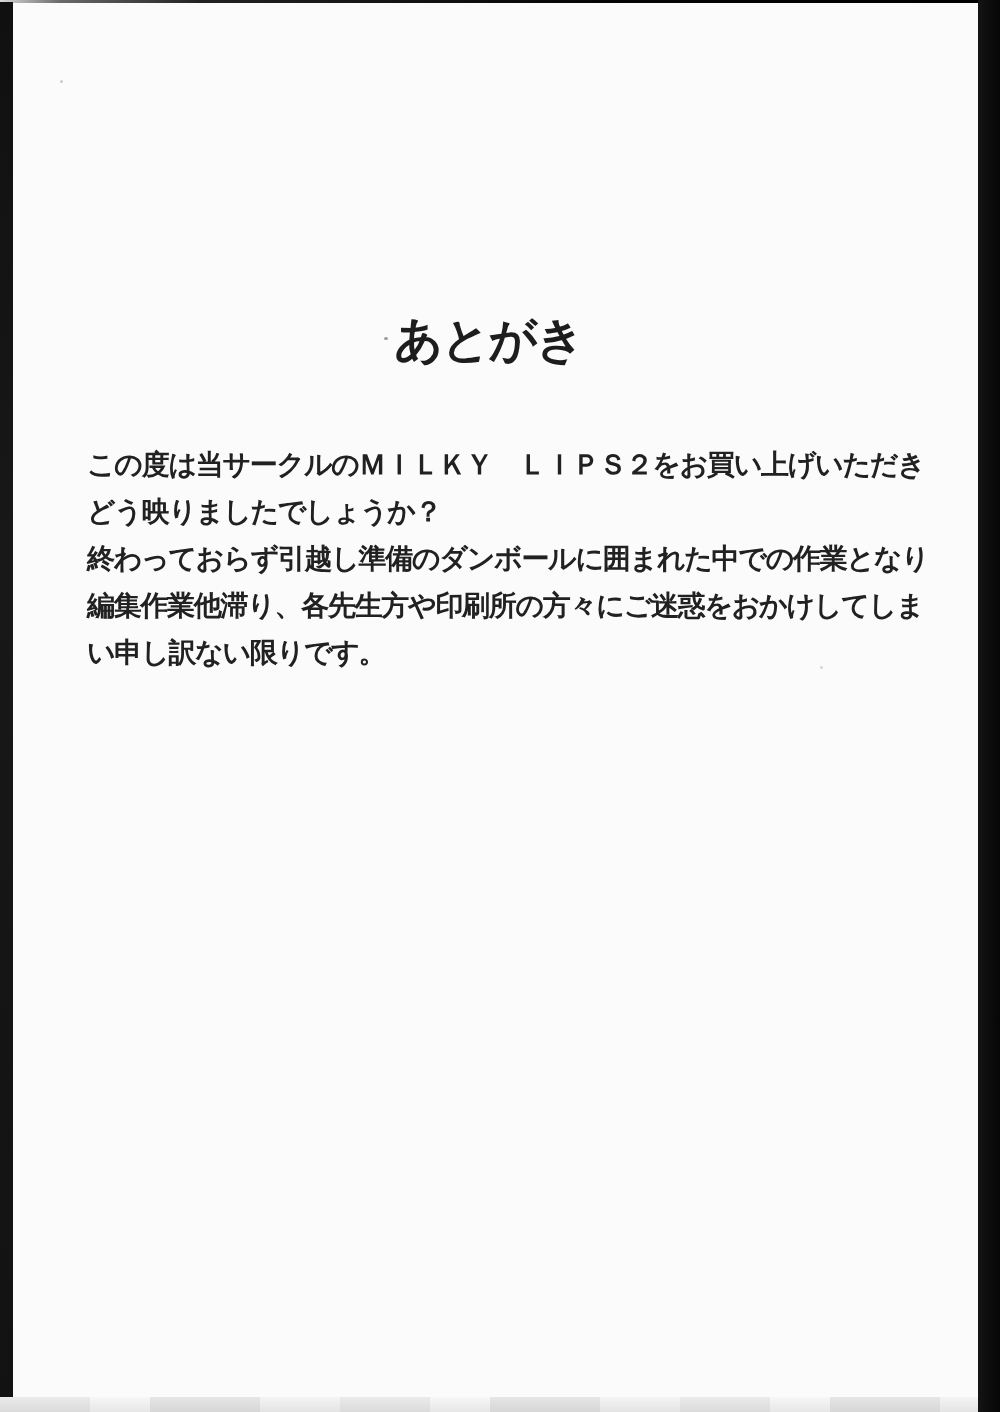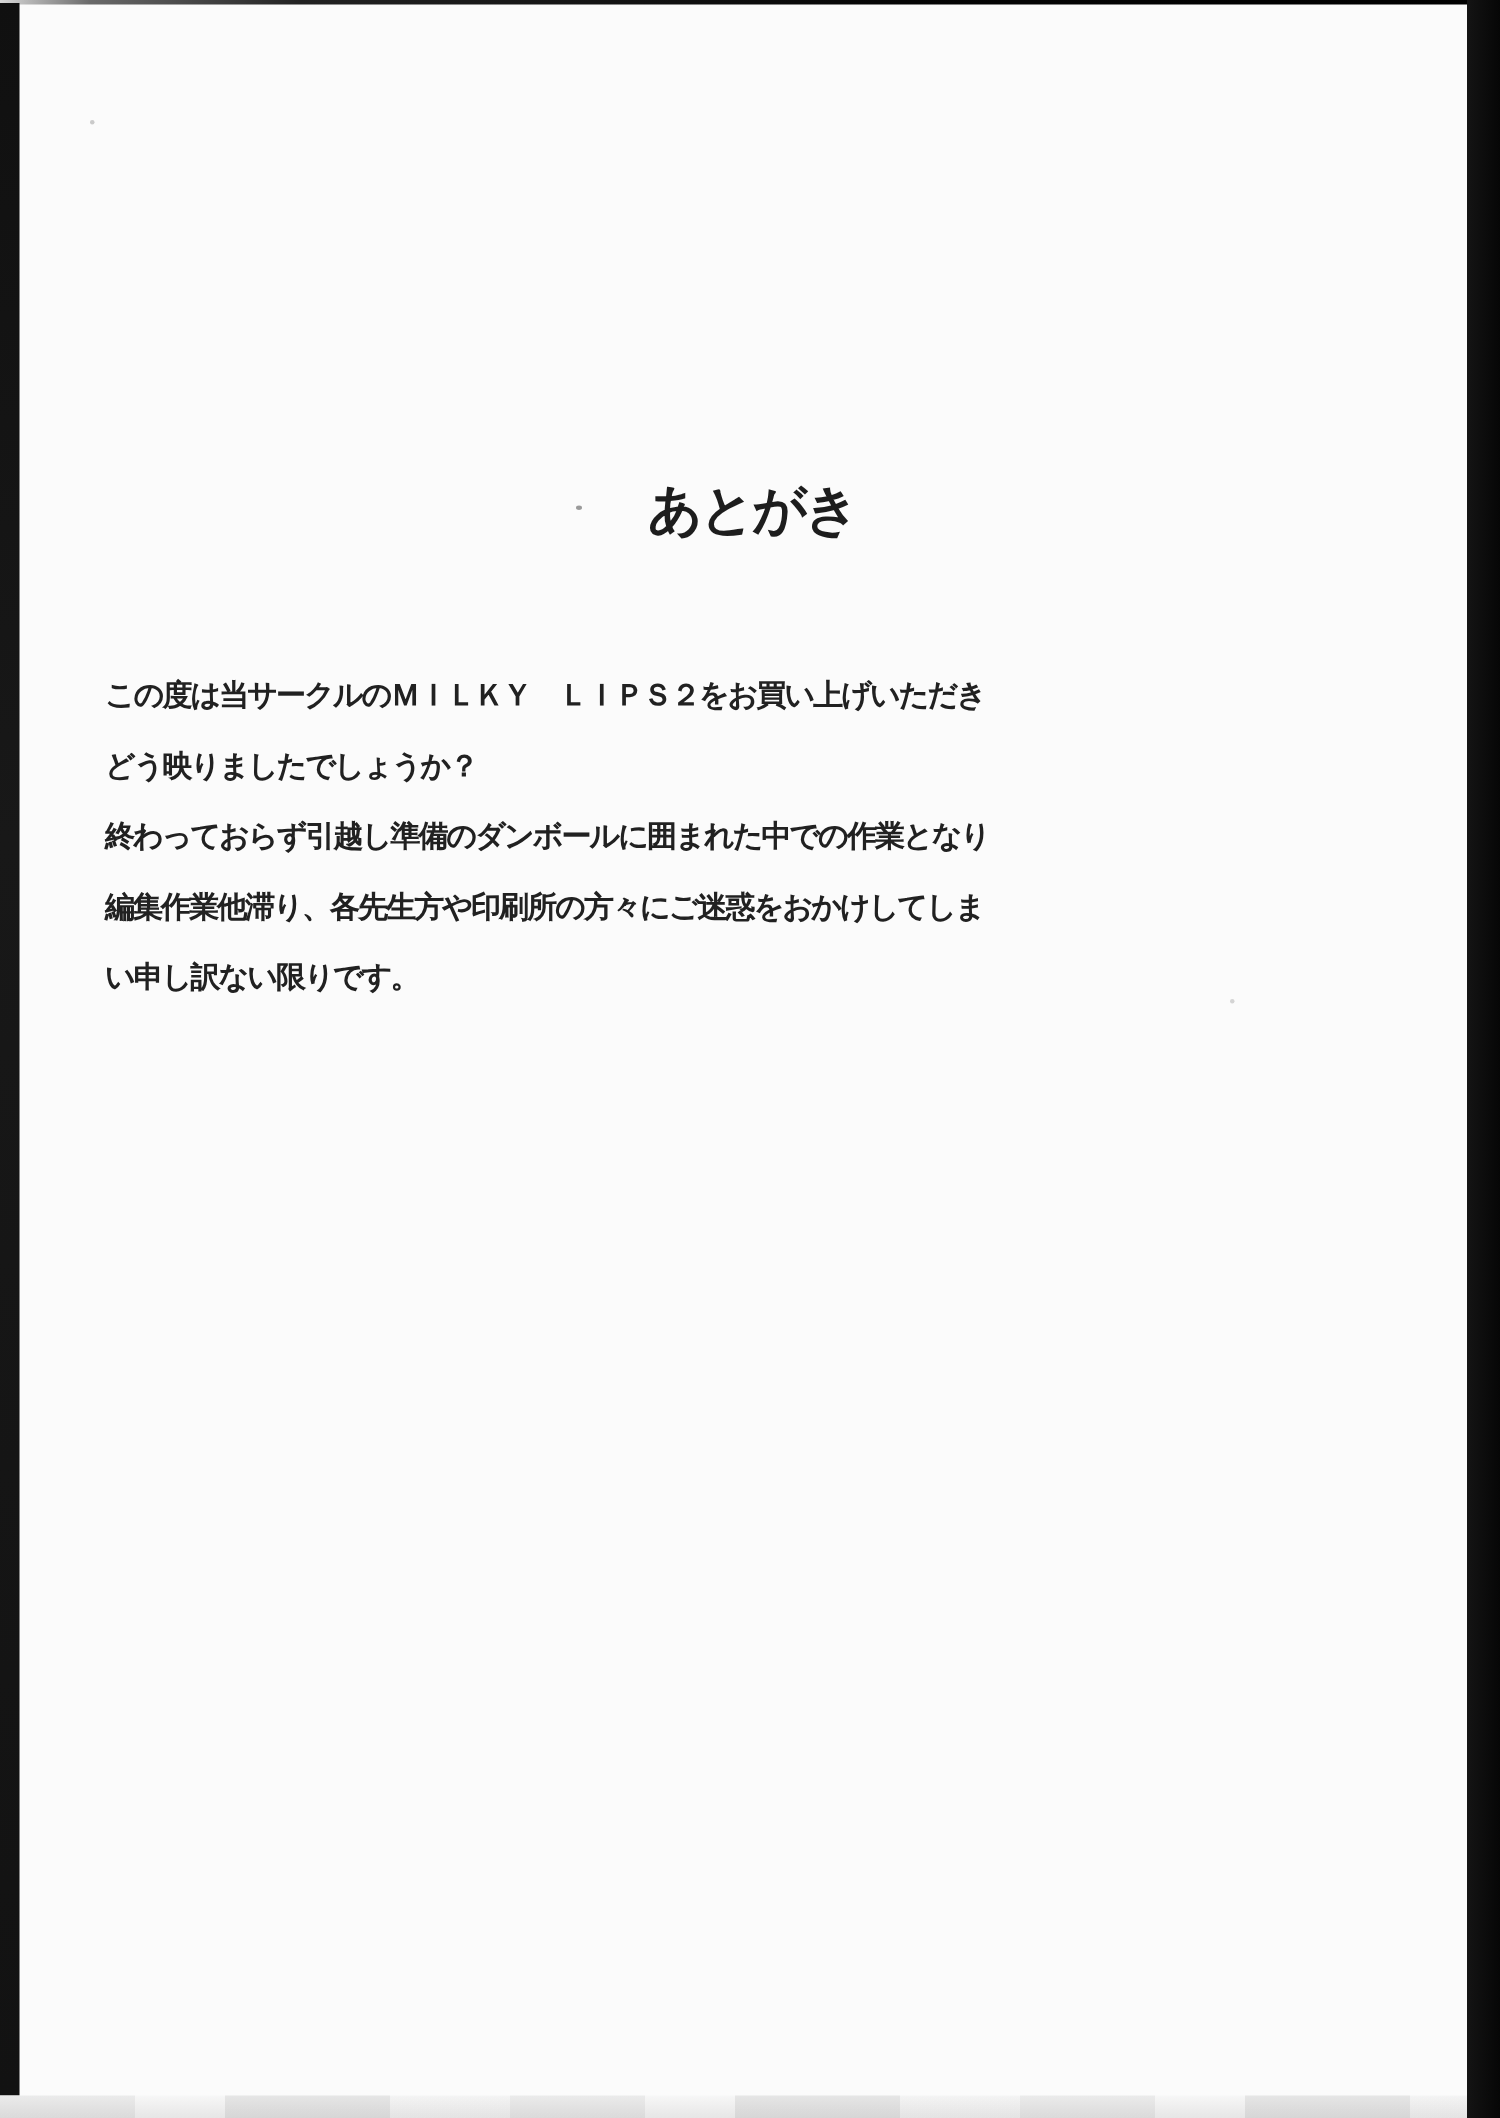--- a/index.html
+++ b/index.html
@@ -47,36 +47,36 @@
         rgba(0,0,0,0.05) 0 90px,
         rgba(0,0,0,0.00) 90px 150px,
         rgba(0,0,0,0.07) 150px 260px,
         rgba(0,0,0,0.01) 260px 340px),
       linear-gradient(to bottom, #f7f7f7, #e6e6e6);
   }
   
   .title {
     position: absolute;
     top: 312px;
-    left: 17px;
+    left: 4px;
     width: 969px;
     text-align: center;
-    font-size: 36px;
+    font-size: 48px;
     font-weight: bold;
     letter-spacing: -2px;
     color: #1d1d1d;
     line-height: 56px;
     white-space: nowrap;
   }
   .afterword {
     position: absolute;
     top: 441px;
-    left: 70px;
+    left: 87px;
     width: 890px;
-    font-size: 20px;
+    font-size: 28px;
     font-weight: bold;
     letter-spacing: -1.3px;
     line-height: 47px;
     color: #212121;
   }
   .afterword .line {
     height: 47px;
     white-space: nowrap;
   }
   

